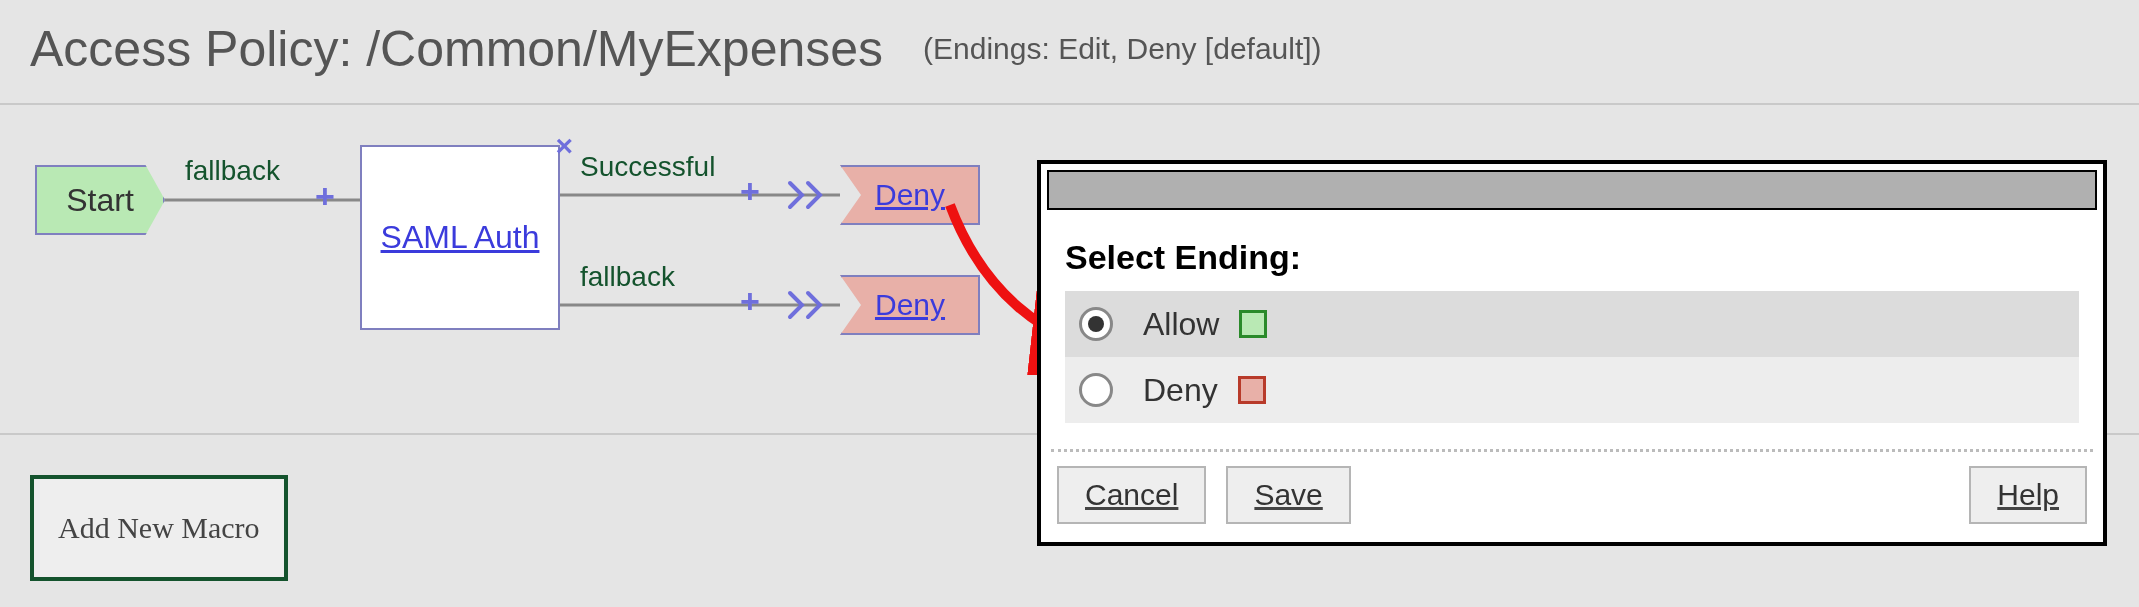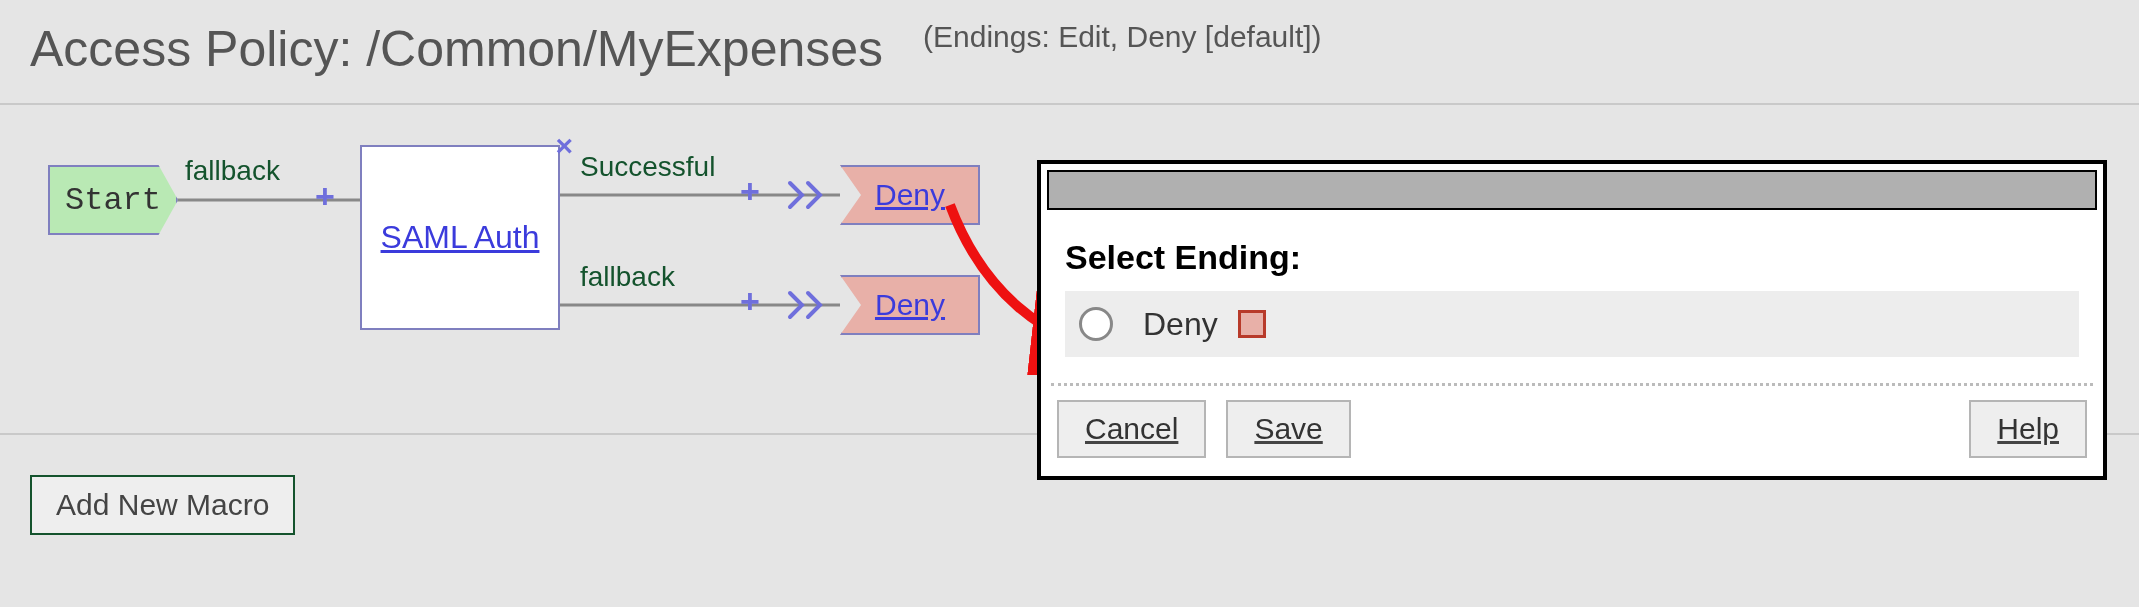--- a/index.html
+++ b/index.html
@@ -13,21 +13,21 @@
     position:relative;
     overflow:hidden;
   }
 
   
   .header {
     width:100%;
     padding:20px 30px 25px 30px;
     border-bottom:2px solid #c9c9c9;
     display:flex;
-    align-items:flex-start;
+    align-items:center;
   }
   .header h1 {
     font-size:50px;
     font-weight:400;
     margin:0;
     color:#555;
     white-space:nowrap;
   }
   .edit-endings-btn {
     margin-left:40px;
@@ -48,29 +48,28 @@
   .canvas {
     position:relative;
     width:100%;
     height:330px;
     border-bottom:2px solid #c9c9c9;
   }
 
   
   .node-start {
     position:absolute;
-    left:48px; top:60px;
+    left:35px; top:60px;
     min-width:130px; height:70px;
     background:#b9e9b4;
     border:2px solid #7f7fbf;
     display:flex; align-items:center; justify-content:center;
     font-size:32px; color:#333;
     padding:0 14px;
     clip-path: polygon(0 0, 85% 0, 100% 50%, 85% 100%, 0 100%);
-    font-family: Liberation Mono, monospace;
   }
   .node-saml {
     position:absolute;
     left:360px; top:40px;
     width:200px; height:185px;
     background:#fff;
     border:2px solid #7f7fbf;
     display:flex; align-items:center; justify-content:center;
   }
   .node-saml a {
@@ -131,25 +130,26 @@
     width:220px; height:180px;
     pointer-events:none;
   }
 
   
   .macro-area {
     padding:40px 30px;
   }
   .add-macro-btn {
     font-size:30px;
-    padding:11px 24px;
+    padding:32px 24px;
     background:#eeeeee;
-    border:2px solid #14532d;
+    border:4px solid #14532d;
     color:#444;
     cursor:pointer;
+    font-family:Liberation Serif, serif;
   }
 
   
   .dialog {
     position:absolute;
     right:32px;
     top:160px;
     width:1070px;
     background:#fff;
     border:4px solid #000;
@@ -286,20 +286,25 @@
 
 <div class="macro-area">
   <button class="add-macro-btn">Add New Macro</button>
 </div>
 
 <div class="dialog">
   <div class="dialog-titlebar"></div>
   <div class="dialog-body">
     <div class="dialog-heading">Select Ending:</div>
 
+    <div class="option-row selected">
+      <span class="radio checked"></span>
+      <span>Allow</span>
+      <span class="swatch allow"></span>
+    </div>
     <div class="option-row other">
       <span class="radio"></span>
       <span>Deny</span>
       <span class="swatch deny"></span>
     </div>
   </div>
   <hr class="dialog-sep">
   <div class="dialog-buttons">
     <button class="dbtn">Cancel</button>
     <button class="dbtn">Save</button>

